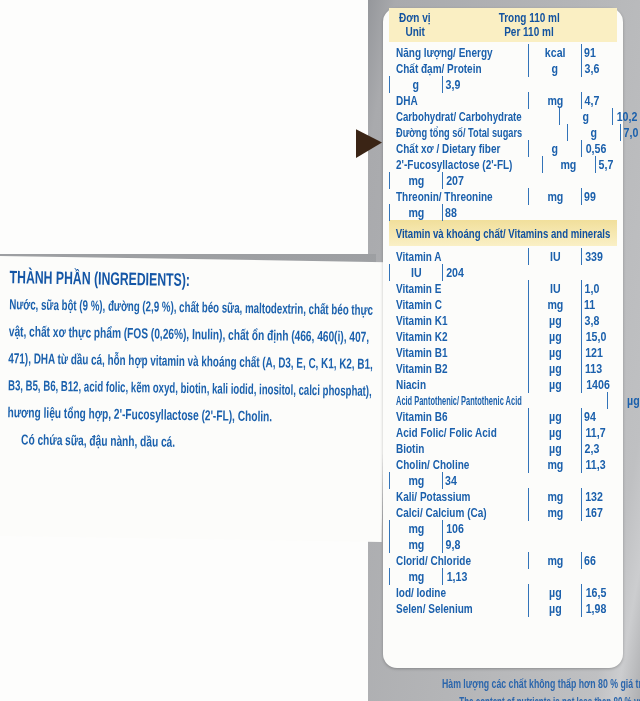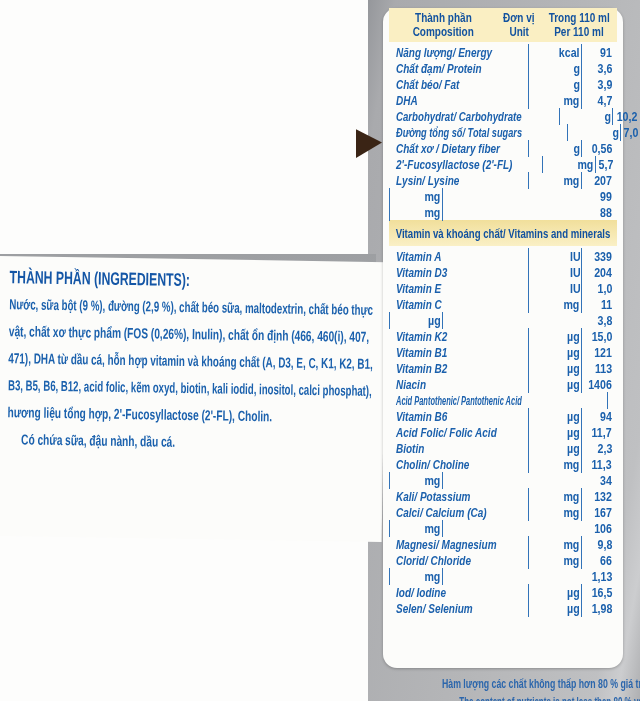--- a/index.html
+++ b/index.html
@@ -22,23 +22,23 @@
   .title-band .t{font-weight:bold; font-size:13px; line-height:15px; color:#11519f;}
   .colhead-band{margin:0 6px; height:34px; background:#faefc3; display:flex; align-items:center;}
   .colhead-band .col{display:flex; flex-direction:column; justify-content:center; align-items:center;}
   .colhead-band .c1{width:130px;}
   .colhead-band .c2{width:52px;}
   .colhead-band .c3{flex:1;}
   .colhead-band .t{font-weight:bold; font-size:12.5px; line-height:14px; color:#12529f;}
 
   .rows{margin:0 6px; padding-top:2px;}
   .row{display:flex; height:16px; line-height:16px; align-items:center;}
-  .c-name{flex:0 0 132px; padding-left:7px; overflow:visible; white-space:nowrap;font-style:italic;}
-  .c-unit{flex:0 0 52px; text-align:right; border-left:1.5px solid #3273b8; border-right:1.5px solid #3273b8;}
-  .c-val{flex:1; text-align:right; padding-right:5px;}
+  .c-name{flex:0 0 132px; padding-left:7px; overflow:visible; white-space:nowrap;}
+  .c-unit{flex:0 0 52px; text-align:center; border-left:1.5px solid #3273b8; border-right:1.5px solid #3273b8;}
+  .c-val{flex:1; text-align:left; padding-right:5px;}
   .row span, .colhead-band .t, .title-band .t, .vit-band .t, .footnote .t{
     display:inline-block; white-space:pre;}
   .blue{font-weight:bold; font-size:12.5px; color:#1b60ac;}
 
   .vit-band{margin:0 6px; height:26px; background:linear-gradient(#f1df9b,#faf0c6);
     display:flex; justify-content:center; align-items:center;}
   .vit-band .t{font-weight:bold; font-size:13px; color:#11519f;}
 
   .footnote{position:absolute; left:383px; top:674px; width:247px; text-align:center;}
   .footnote .t{font-weight:bold; font-size:13px; line-height:13.5px; color:#2b66ac;}
@@ -98,24 +98,20 @@
         <div class="ing-line">
           <span class="ol" style="transform: scaleX(0.7);">Có chứa sữa, đậu nành, dầu cá.</span>
         </div>
       </div>
   </div>
 
   <div class="panel">
 
 
     <div class="colhead-band">
-      <div class="col c1">
-        <span class="t oc" style="transform: scaleX(0.8);">Thành phần</span>
-        <span class="t oc" style="transform: scaleX(0.8);">Composition</span>
-      </div>
       <div class="col c2">
         <span class="t oc" style="transform: scaleX(0.8);">Đơn vị</span>
         <span class="t oc" style="transform: scaleX(0.8);">Unit</span>
       </div>
       <div class="col c3">
         <span class="t oc" style="transform: scaleX(0.8);">Trong 110 ml</span>
         <span class="t oc" style="transform: scaleX(0.8);">Per 110 ml</span>
       </div>
     </div>
 
@@ -127,21 +123,20 @@
           <div class="c-val"><span class="blue or" style="transform: scaleX(0.85);">91</span></div>
         </div>
 
         <div class="row">
           <div class="c-name"><span class="blue ol" style="transform: scaleX(0.8);">Chất đạm/ Protein</span></div>
           <div class="c-unit"><span class="blue oc" style="transform: scaleX(0.85);">g</span></div>
           <div class="c-val"><span class="blue or" style="transform: scaleX(0.85);">3,6</span></div>
         </div>
 
         <div class="row">
-          <div class="c-name"><span class="blue ol" style="transform: scaleX(0.8);">Chất béo/ Fat</span></div>
           <div class="c-unit"><span class="blue oc" style="transform: scaleX(0.85);">g</span></div>
           <div class="c-val"><span class="blue or" style="transform: scaleX(0.85);">3,9</span></div>
         </div>
 
         <div class="row">
           <div class="c-name"><span class="blue ol" style="transform: scaleX(0.8);">DHA</span></div>
           <div class="c-unit"><span class="blue oc" style="transform: scaleX(0.85);">mg</span></div>
           <div class="c-val"><span class="blue or" style="transform: scaleX(0.85);">4,7</span></div>
         </div>
 
@@ -163,26 +158,26 @@
           <div class="c-val"><span class="blue or" style="transform: scaleX(0.85);">0,56</span></div>
         </div>
 
         <div class="row">
           <div class="c-name"><span class="blue ol" style="transform: scaleX(0.8);">2'-Fucosyllactose (2'-FL)</span></div>
           <div class="c-unit"><span class="blue oc" style="transform: scaleX(0.85);">mg</span></div>
           <div class="c-val"><span class="blue or" style="transform: scaleX(0.85);">5,7</span></div>
         </div>
 
         <div class="row">
-          <div class="c-name"><span class="blue ol" style="transform: scaleX(0.8);">Lysin/ Lysine</span></div>
           <div class="c-unit"><span class="blue oc" style="transform: scaleX(0.85);">mg</span></div>
           <div class="c-val"><span class="blue or" style="transform: scaleX(0.85);">207</span></div>
         </div>
 
         <div class="row">
+          <div class="c-name"><span class="blue ol" style="transform: scaleX(0.8);">Threonin/ Threonine</span></div>
           <div class="c-unit"><span class="blue oc" style="transform: scaleX(0.85);">mg</span></div>
           <div class="c-val"><span class="blue or" style="transform: scaleX(0.85);">99</span></div>
         </div>
 
         <div class="row">
           <div class="c-unit"><span class="blue oc" style="transform: scaleX(0.85);">mg</span></div>
           <div class="c-val"><span class="blue or" style="transform: scaleX(0.85);">88</span></div>
         </div>
       </div>
 
@@ -192,38 +187,38 @@
 
     <div class="rows">
 
         <div class="row">
           <div class="c-name"><span class="blue ol" style="transform: scaleX(0.8);">Vitamin A</span></div>
           <div class="c-unit"><span class="blue oc" style="transform: scaleX(0.85);">IU</span></div>
           <div class="c-val"><span class="blue or" style="transform: scaleX(0.85);">339</span></div>
         </div>
 
         <div class="row">
-          <div class="c-name"><span class="blue ol" style="transform: scaleX(0.8);">Vitamin D3</span></div>
           <div class="c-unit"><span class="blue oc" style="transform: scaleX(0.85);">IU</span></div>
           <div class="c-val"><span class="blue or" style="transform: scaleX(0.85);">204</span></div>
         </div>
 
         <div class="row">
           <div class="c-name"><span class="blue ol" style="transform: scaleX(0.8);">Vitamin E</span></div>
           <div class="c-unit"><span class="blue oc" style="transform: scaleX(0.85);">IU</span></div>
           <div class="c-val"><span class="blue or" style="transform: scaleX(0.85);">1,0</span></div>
         </div>
 
         <div class="row">
           <div class="c-name"><span class="blue ol" style="transform: scaleX(0.8);">Vitamin C</span></div>
           <div class="c-unit"><span class="blue oc" style="transform: scaleX(0.85);">mg</span></div>
           <div class="c-val"><span class="blue or" style="transform: scaleX(0.85);">11</span></div>
         </div>
 
         <div class="row">
+          <div class="c-name"><span class="blue ol" style="transform: scaleX(0.8);">Vitamin K1</span></div>
           <div class="c-unit"><span class="blue oc" style="transform: scaleX(0.85);">µg</span></div>
           <div class="c-val"><span class="blue or" style="transform: scaleX(0.85);">3,8</span></div>
         </div>
 
         <div class="row">
           <div class="c-name"><span class="blue ol" style="transform: scaleX(0.8);">Vitamin K2</span></div>
           <div class="c-unit"><span class="blue oc" style="transform: scaleX(0.85);">µg</span></div>
           <div class="c-val"><span class="blue or" style="transform: scaleX(0.85);">15,0</span></div>
         </div>
 
@@ -291,21 +286,20 @@
           <div class="c-unit"><span class="blue oc" style="transform: scaleX(0.85);">mg</span></div>
           <div class="c-val"><span class="blue or" style="transform: scaleX(0.85);">167</span></div>
         </div>
 
         <div class="row">
           <div class="c-unit"><span class="blue oc" style="transform: scaleX(0.85);">mg</span></div>
           <div class="c-val"><span class="blue or" style="transform: scaleX(0.85);">106</span></div>
         </div>
 
         <div class="row">
-          <div class="c-name"><span class="blue ol" style="transform: scaleX(0.8);">Magnesi/ Magnesium</span></div>
           <div class="c-unit"><span class="blue oc" style="transform: scaleX(0.85);">mg</span></div>
           <div class="c-val"><span class="blue or" style="transform: scaleX(0.85);">9,8</span></div>
         </div>
 
         <div class="row">
           <div class="c-name"><span class="blue ol" style="transform: scaleX(0.8);">Clorid/ Chloride</span></div>
           <div class="c-unit"><span class="blue oc" style="transform: scaleX(0.85);">mg</span></div>
           <div class="c-val"><span class="blue or" style="transform: scaleX(0.85);">66</span></div>
         </div>
 

